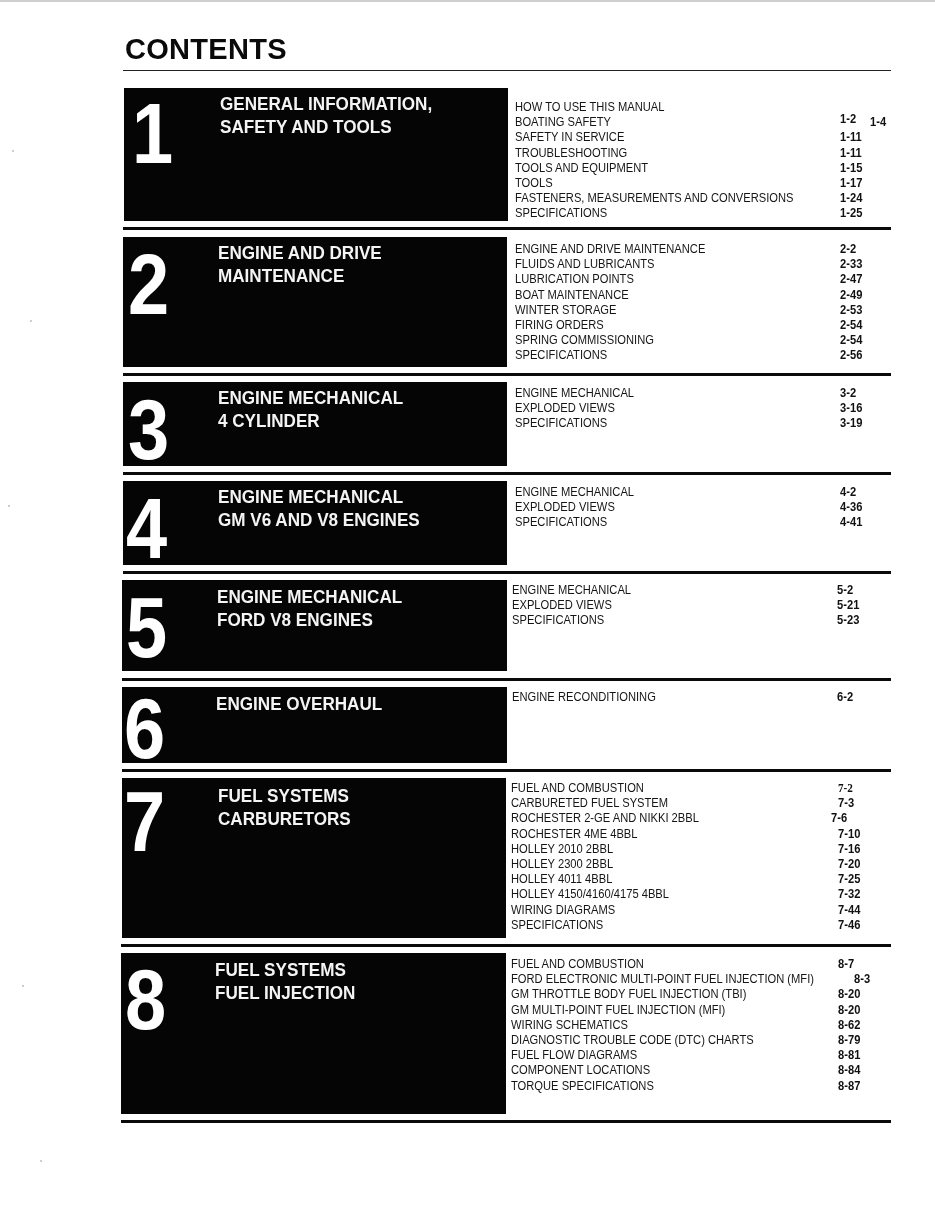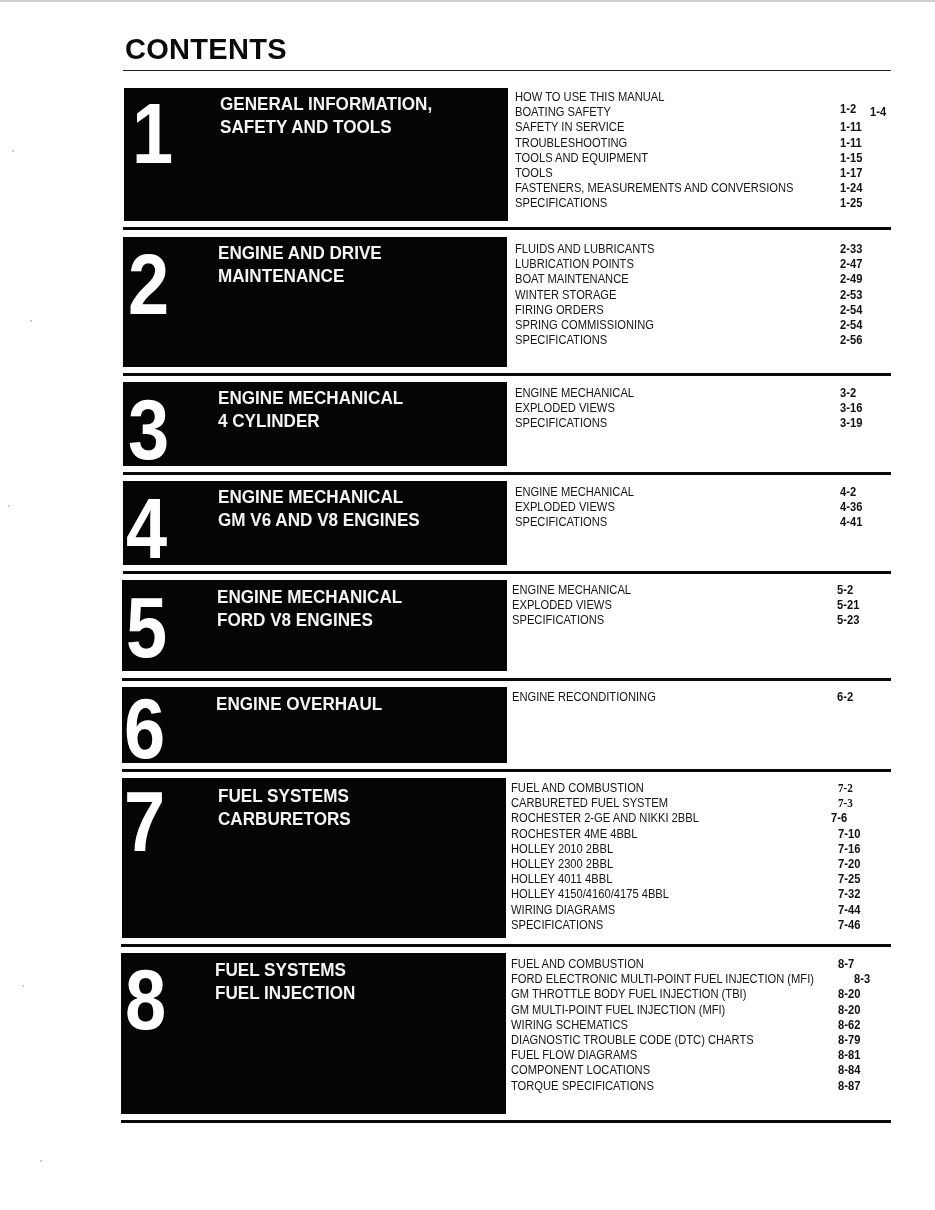--- a/index.html
+++ b/index.html
@@ -29,21 +29,21 @@
 
 <div class="title">CONTENTS</div>
 <div class="title-rule"></div>
 
 <div>
   <div class="block" style="left:124px;top:88px;width:384px;height:133px;">
     <div class="num" style="left:8px;top:2px;">1</div>
     <div class="heading" style="left:96px;top:4px;">GENERAL INFORMATION,</div>
     <div class="heading" style="left:96px;top:27px;">SAFETY AND TOOLS</div>
   </div>
-  <div class="entries" style="left:515px;top:90px;width:350px;text-align:right;">
+  <div class="entries" style="left:515px;top:100px;width:350px;text-align:right;">
     <div class="entry">
         <span class="label">HOW TO USE THIS MANUAL</span>
         <span class="page" style="left:325px;margin-top:12px;">1-2</span>
       </div>
     <div class="entry">
         <span class="label">BOATING SAFETY</span>
         <span class="page" style="left:325px;margin-left:30px;">1-4</span>
       </div>
     <div class="entry">
         <span class="label">SAFETY IN SERVICE</span>
@@ -74,20 +74,24 @@
 </div>
 
 <div>
   <div class="block" style="left:123px;top:237px;width:384px;height:130px;">
     <div class="num" style="left:5px;top:4px;">2</div>
     <div class="heading" style="left:95px;top:4px;">ENGINE AND DRIVE</div>
     <div class="heading" style="left:95px;top:27px;">MAINTENANCE</div>
   </div>
   <div class="entries" style="left:515px;top:242px;width:350px;">
     <div class="entry">
+        <span class="label">ENGINE AND DRIVE MAINTENANCE</span>
+        <span class="page" style="left:325px;">2-2</span>
+      </div>
+    <div class="entry">
         <span class="label">FLUIDS AND LUBRICANTS</span>
         <span class="page" style="left:325px;">2-33</span>
       </div>
     <div class="entry">
         <span class="label">LUBRICATION POINTS</span>
         <span class="page" style="left:325px;">2-47</span>
       </div>
     <div class="entry">
         <span class="label">BOAT MAINTENANCE</span>
         <span class="page" style="left:325px;">2-49</span>
@@ -201,21 +205,21 @@
     <div class="heading" style="left:96px;top:6px;">FUEL SYSTEMS</div>
     <div class="heading" style="left:96px;top:29px;">CARBURETORS</div>
   </div>
   <div class="entries" style="left:511px;top:781px;width:350px;">
     <div class="entry">
         <span class="label">FUEL AND COMBUSTION</span>
         <span class="page" style="left:327px;font-family:Liberation Serif, serif;">7-2</span>
       </div>
     <div class="entry">
         <span class="label">CARBURETED FUEL SYSTEM</span>
-        <span class="page" style="left:327px;font-family:Liberation Serif, serif;">7-3</span>
+        <span class="page" style="left:327px;">7-3</span>
       </div>
     <div class="entry">
         <span class="label">ROCHESTER 2-GE AND NIKKI 2BBL</span>
         <span class="page" style="left:320px;">7-6</span>
       </div>
     <div class="entry">
         <span class="label">ROCHESTER 4ME 4BBL</span>
         <span class="page" style="left:327px;">7-10</span>
       </div>
     <div class="entry">

